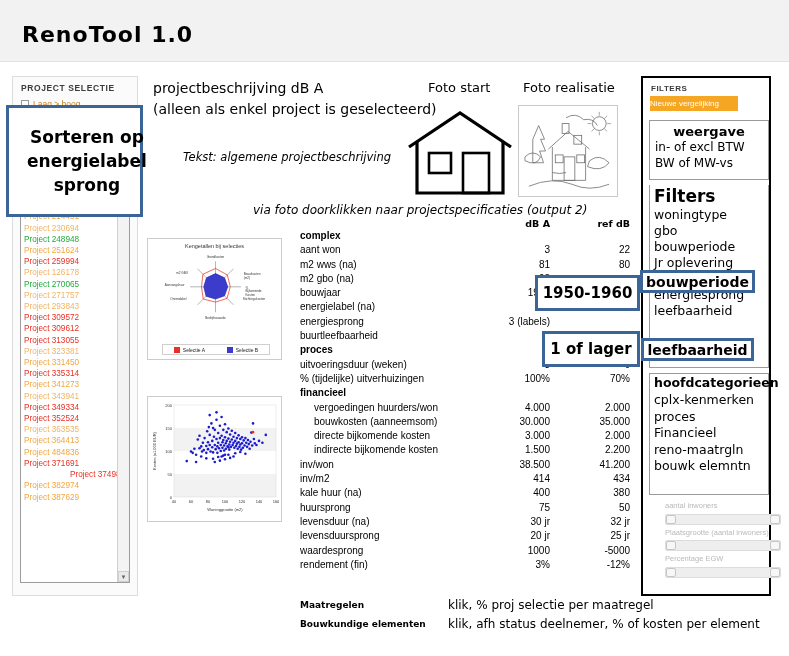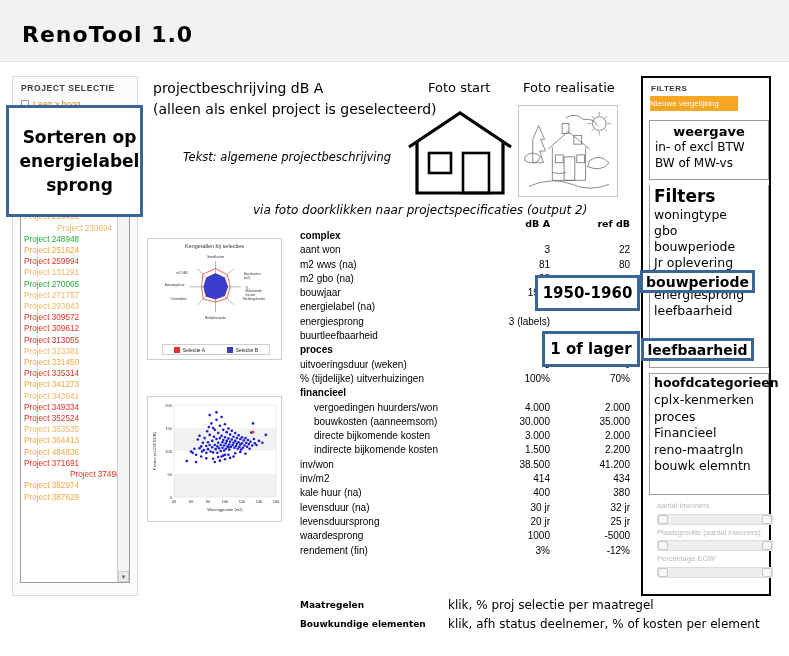--- a/index.html
+++ b/index.html
@@ -85,21 +85,21 @@
   .callout{
     position:absolute; background:#fff;
     border:3px solid #3b6596;
     display:flex; align-items:center; justify-content:center;
     font-family:"DejaVu Sans", sans-serif; font-weight:bold; color:#000;
     text-align:center;
   }
   #callout-sort{
     left:6px; top:105px; width:137px; height:112px;
     font-size:17px; line-height:24px; justify-content:flex-start;
-    padding-left:10px;
+    padding-left:18px;
   }
   #callout-bouwperiode{ left:535px; top:275px; width:105px; height:36px; font-size:15px; }
   #callout-leefbaarheid{ left:542px; top:331px; width:98px; height:36px; font-size:15px; }
   #callout-filter-bouwperiode{ left:640px; top:270px; width:115px; height:23px; font-size:14px; }
   #callout-filter-leefbaar{ left:641px; top:338px; width:113px; height:23px; font-size:14px; }
 
   
   #desc-1{
     position:absolute; left:153px; top:80px; font-size:14px;
     font-family:"DejaVu Sans", sans-serif;
@@ -202,21 +202,21 @@
 
   #cat-box{
     position:absolute; left:6px; top:295px; width:120px; height:122px;
     border:1px solid #9b9b9b; background:#fff;
   }
   #cat-h{ font-size:12.5px; font-weight:bold; padding-left:4px; line-height:18px;
           font-family:"DejaVu Sans", sans-serif;}
   .cat-item{ font-size:12.5px; padding-left:4px; line-height:16.5px;
              font-family:"DejaVu Sans", sans-serif; }
 
-  #slider-area{ position:absolute; left:14px; top:420px; width:120px; height:94px; }
+  #slider-area{ position:absolute; left:22px; top:420px; width:120px; height:94px; }
   .slider-label{ font-size:7.5px; color:#b9b9b9; line-height:9.5px; padding-top:3px; }
   .slider-track{
     position:relative; width:116px; height:11px; margin-top:3px;
     background:#eeeeee; border:1px solid #dcdcdc; border-radius:2px;
   }
   .slider-knob{
     position:absolute; top:0px; width:10px; height:9px;
     background:#f7f7f7; border:1px solid #c6c6c6; border-radius:2px;
   }
   .knob-l{ left:0px; } .knob-r{ right:0px; }
@@ -244,25 +244,25 @@
   <div id="project-list-box">
     <div id="project-scroll">
         <div class="proj" style="color: rgb(245, 166, 60);">Project 145147</div>
         <div class="proj" style="color: rgb(245, 166, 60);">Project 158237</div>
         <div class="proj" style="color: rgb(240, 180, 100);">Project 166264</div>
         <div class="proj" style="color: rgb(232, 48, 36);">Project 171757</div>
         <div class="proj" style="color: rgb(232, 48, 36);">Project 187989</div>
         <div class="proj" style="color: rgb(240, 180, 100);">Project 196072</div>
         <div class="proj" style="color: rgb(245, 166, 60);">Project 203049</div>
         <div class="proj" style="color: rgb(245, 166, 60);">Project 214451</div>
-        <div class="proj" style="color: rgb(240, 180, 100); margin-left: 33px;">Project 230694</div>
+        <div class="proj" style="color: rgb(240, 180, 100);">Project 230694</div>
         <div class="proj" style="color: rgb(31, 170, 60);">Project 248948</div>
         <div class="proj" style="color: rgb(245, 166, 60);">Project 251624</div>
         <div class="proj" style="color: rgb(232, 48, 36);">Project 259994</div>
-        <div class="proj" style="color: rgb(240, 180, 100);">Project 131291</div>
+        <div class="proj" style="color: rgb(240, 180, 100);">Project 126178</div>
         <div class="proj" style="color: rgb(31, 170, 60);">Project 270065</div>
         <div class="proj" style="color: rgb(240, 180, 100);">Project 271757</div>
         <div class="proj" style="color: rgb(240, 180, 100);">Project 293843</div>
         <div class="proj" style="color: rgb(232, 48, 36);">Project 309572</div>
         <div class="proj" style="color: rgb(232, 48, 36);">Project 309612</div>
         <div class="proj" style="color: rgb(232, 48, 36);">Project 313055</div>
         <div class="proj" style="color: rgb(240, 180, 100);">Project 323381</div>
         <div class="proj" style="color: rgb(245, 166, 60);">Project 331450</div>
         <div class="proj" style="color: rgb(232, 48, 36);">Project 335314</div>
         <div class="proj" style="color: rgb(245, 166, 60);">Project 341273</div>
@@ -609,20 +609,25 @@
         <div class="c-label">inv/m2</div>
         <div class="c-db">414</div>
         <div class="c-ref">434</div>
       </div>
       <div class="trow">
         <div class="c-label">kale huur (na)</div>
         <div class="c-db">400</div>
         <div class="c-ref">380</div>
       </div>
       <div class="trow">
+        <div class="c-label">huursprong</div>
+        <div class="c-db">75</div>
+        <div class="c-ref">50</div>
+      </div>
+      <div class="trow">
         <div class="c-label">levensduur (na)</div>
         <div class="c-db">30 jr</div>
         <div class="c-ref">32 jr</div>
       </div>
       <div class="trow">
         <div class="c-label">levensduursprong</div>
         <div class="c-db">20 jr</div>
         <div class="c-ref">25 jr</div>
       </div>
       <div class="trow">

